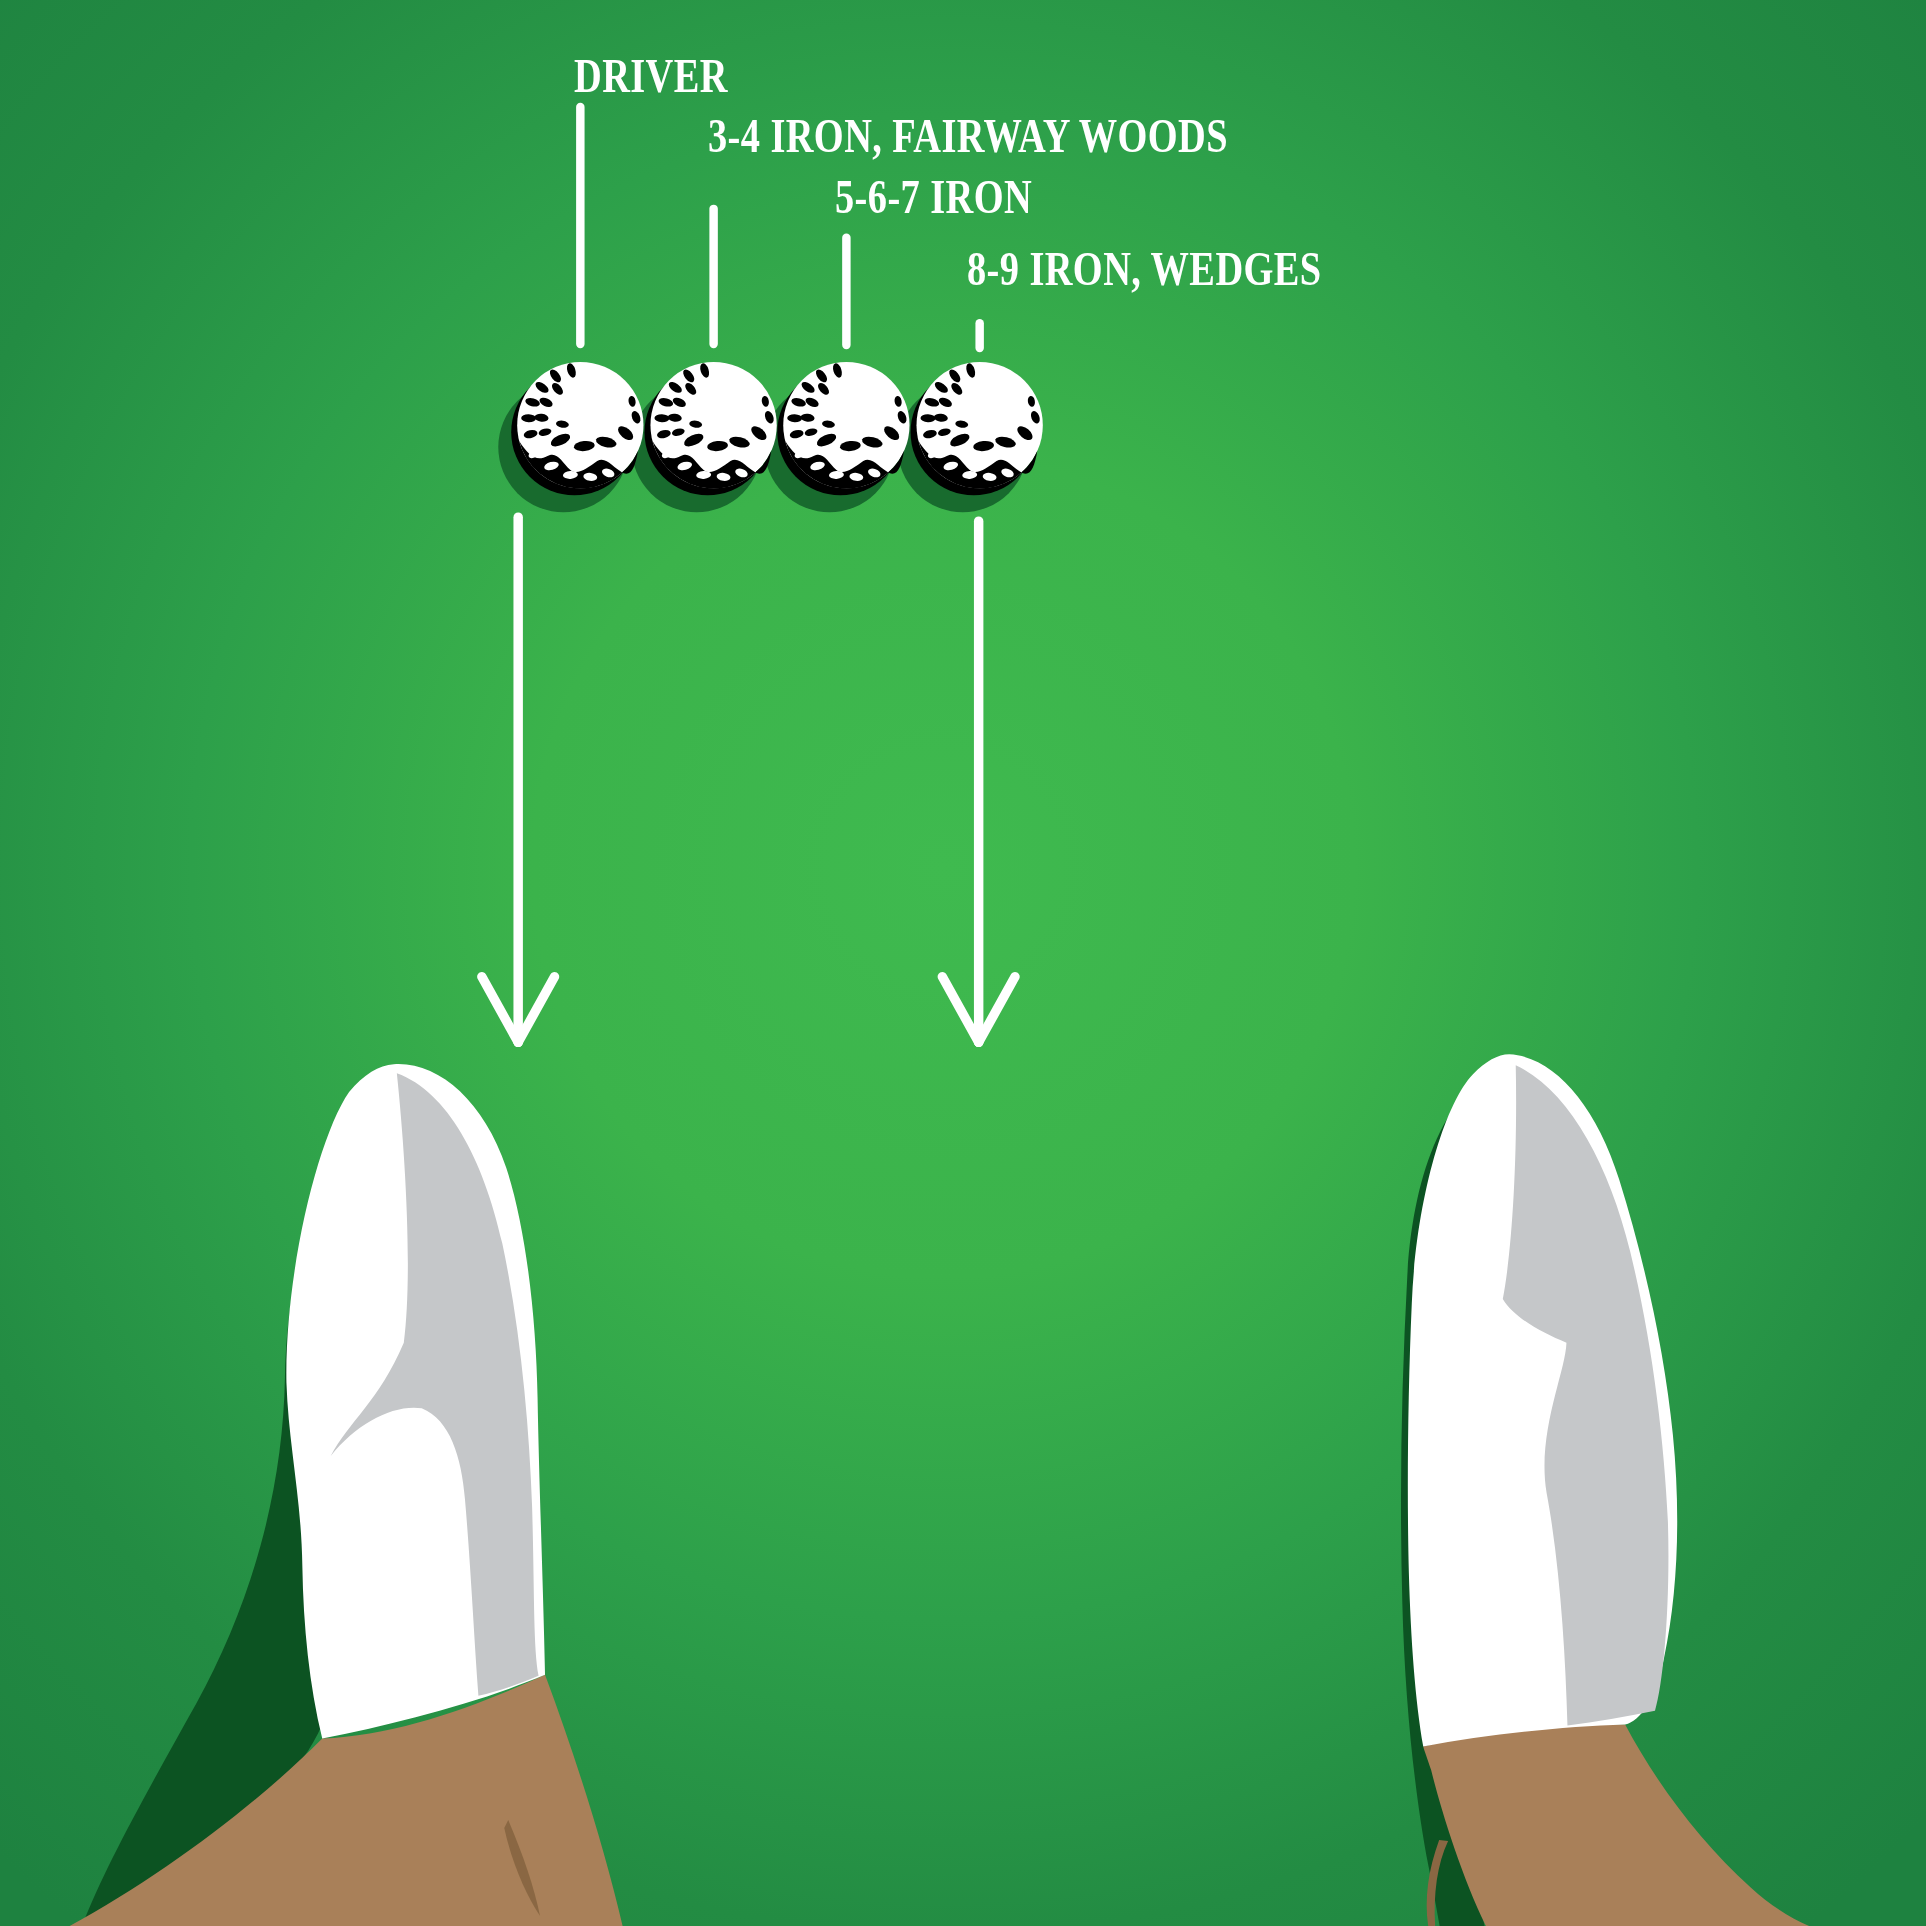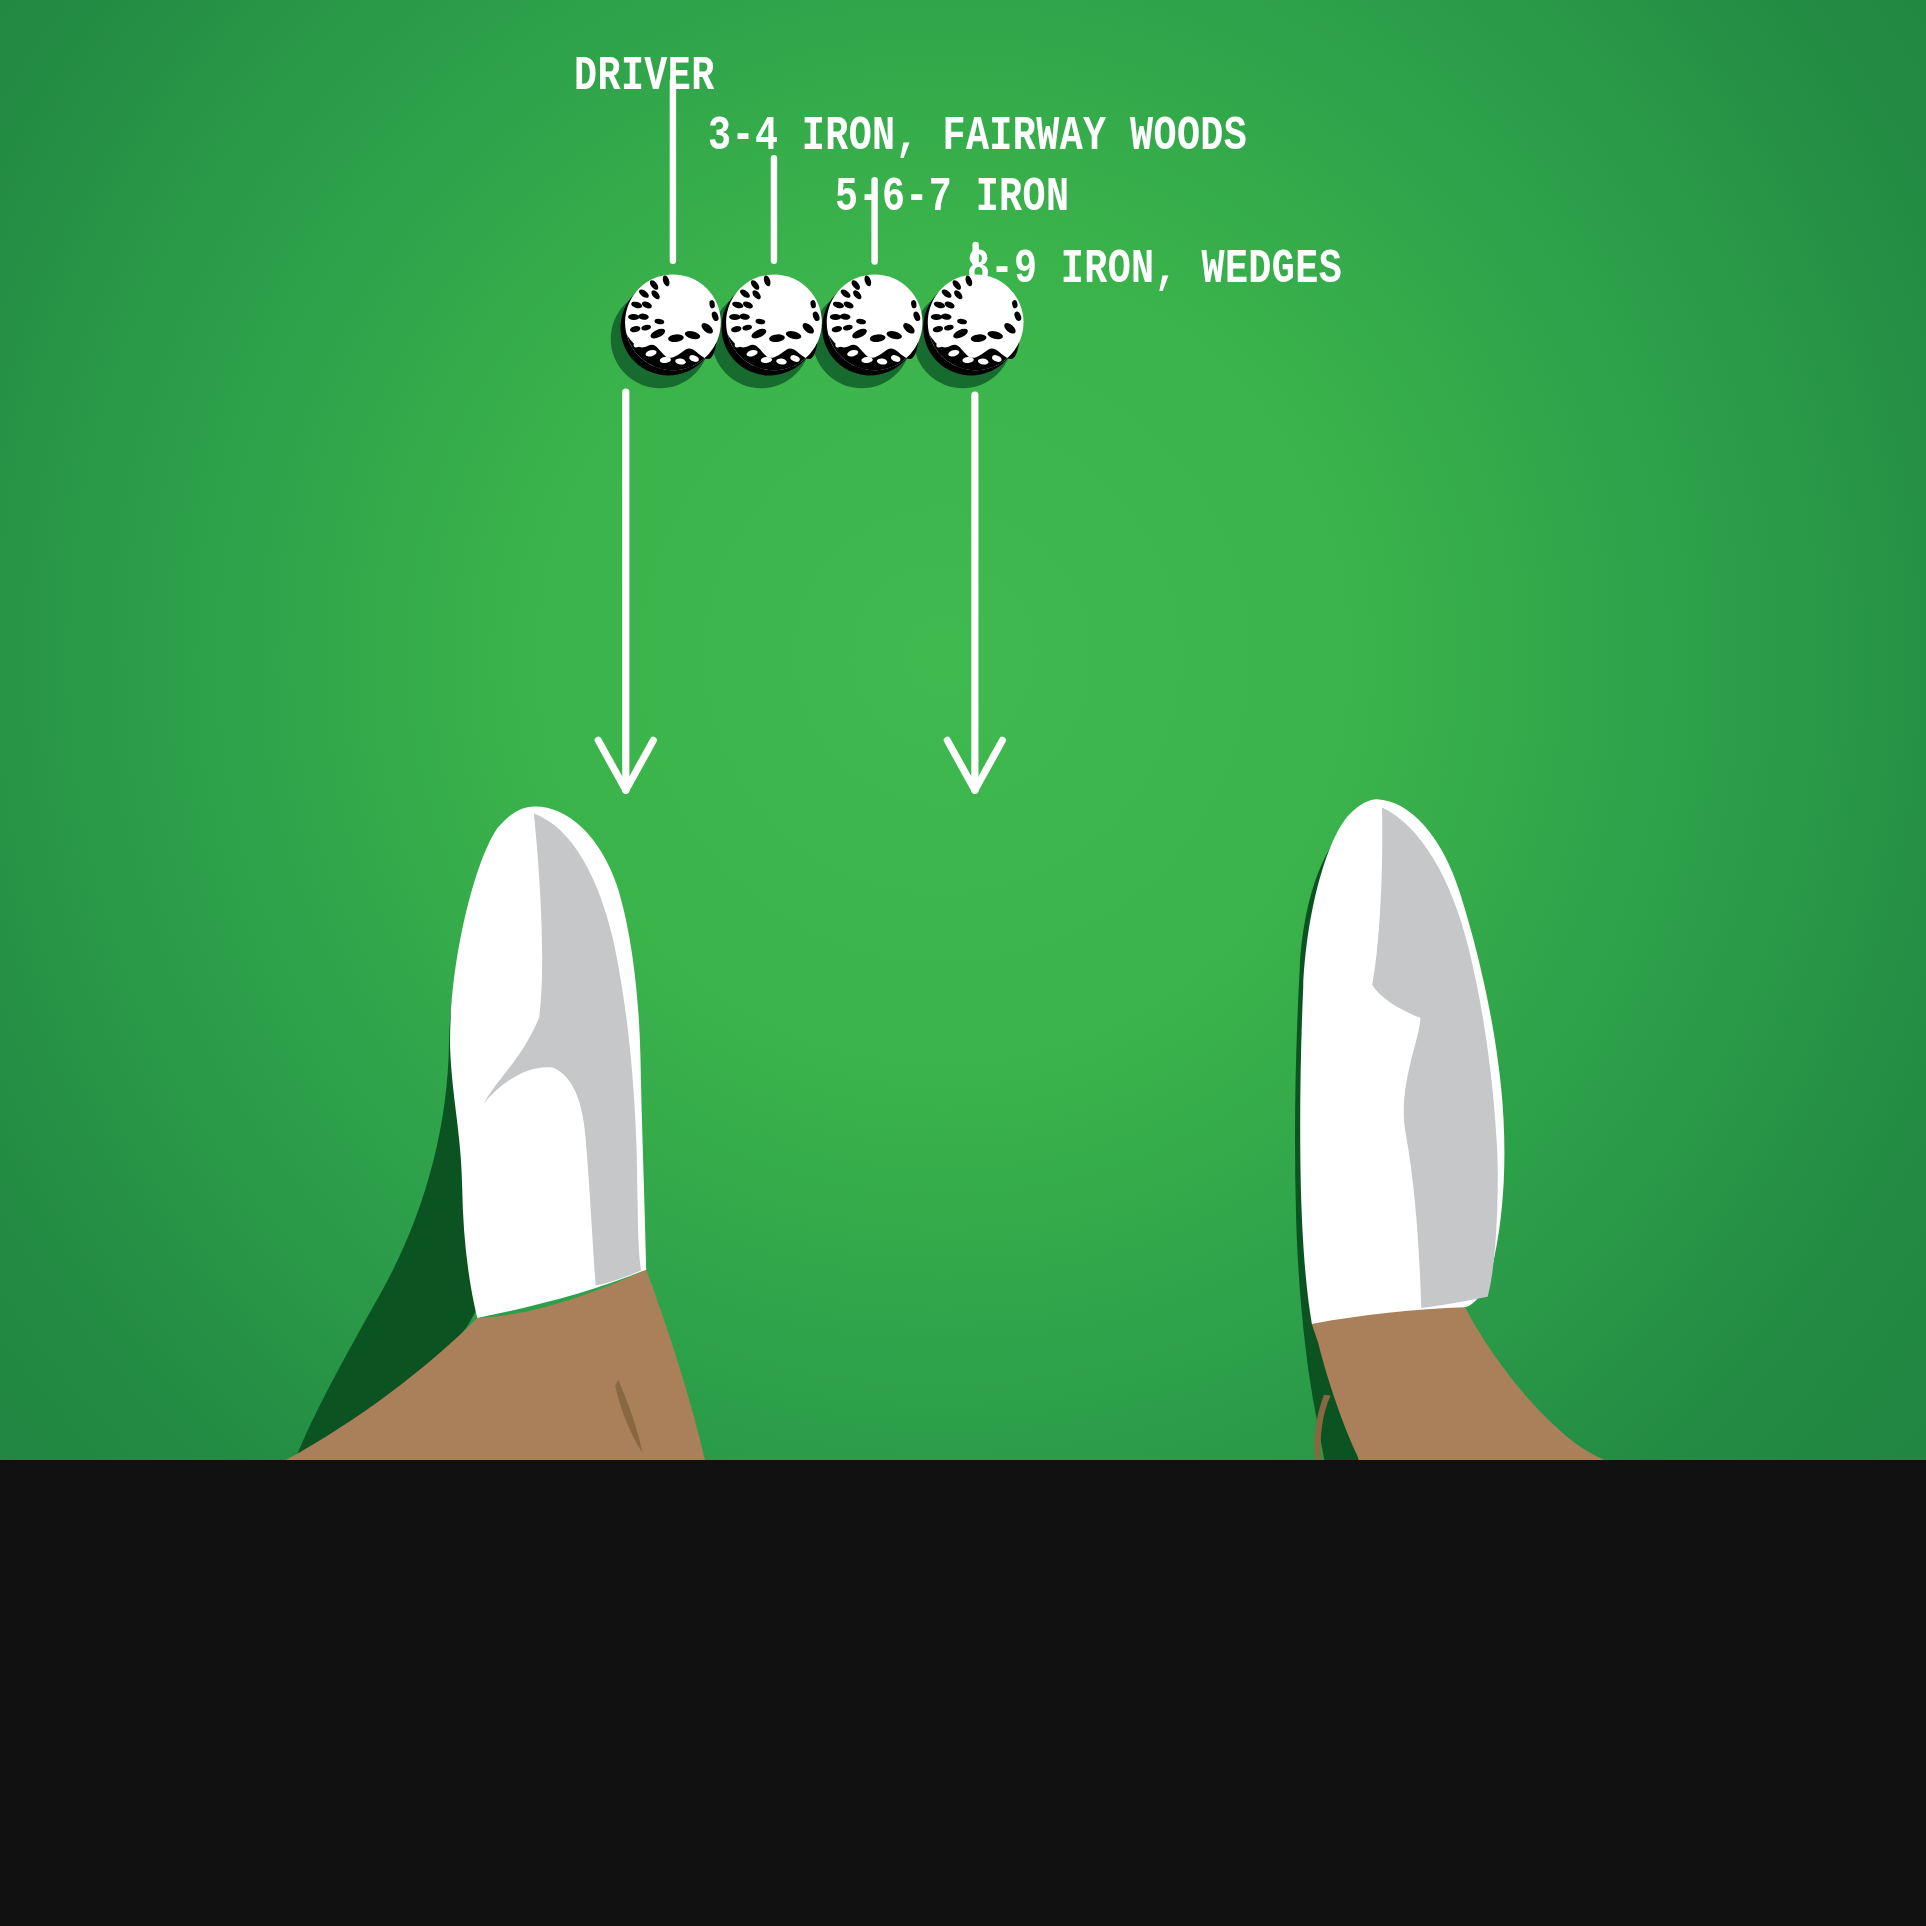--- a/index.html
+++ b/index.html
@@ -1,22 +1,22 @@
 <!DOCTYPE html>
 <html style="font-size:8px"><head>
 <meta charset="utf-8">
 <style>
   html,body{margin:0;padding:0;background:#111;}
   .stage{
     position:relative;
-    width:1926px;height:1460px;
+    width:1926px;height:1926px;
     overflow:hidden;
     background:radial-gradient(circle 1368px at 49% 45%,
       #3fba4f 0%, #3bb34b 30%, #2da04a 55%, #238c43 78%, #1e8240 100%);
-    font-family:Liberation Mono, monospace;
+    font-family:Liberation Serif, serif;
   }
   .stage svg{position:absolute;left:0;top:0;width:100%;height:100%;}
   .club-label{
     position:absolute;
     color:#ffffff;
     font-size:48px;
     font-weight:bold;
     letter-spacing:0.5px;
     white-space:nowrap;
     transform:scaleX(0.8);

